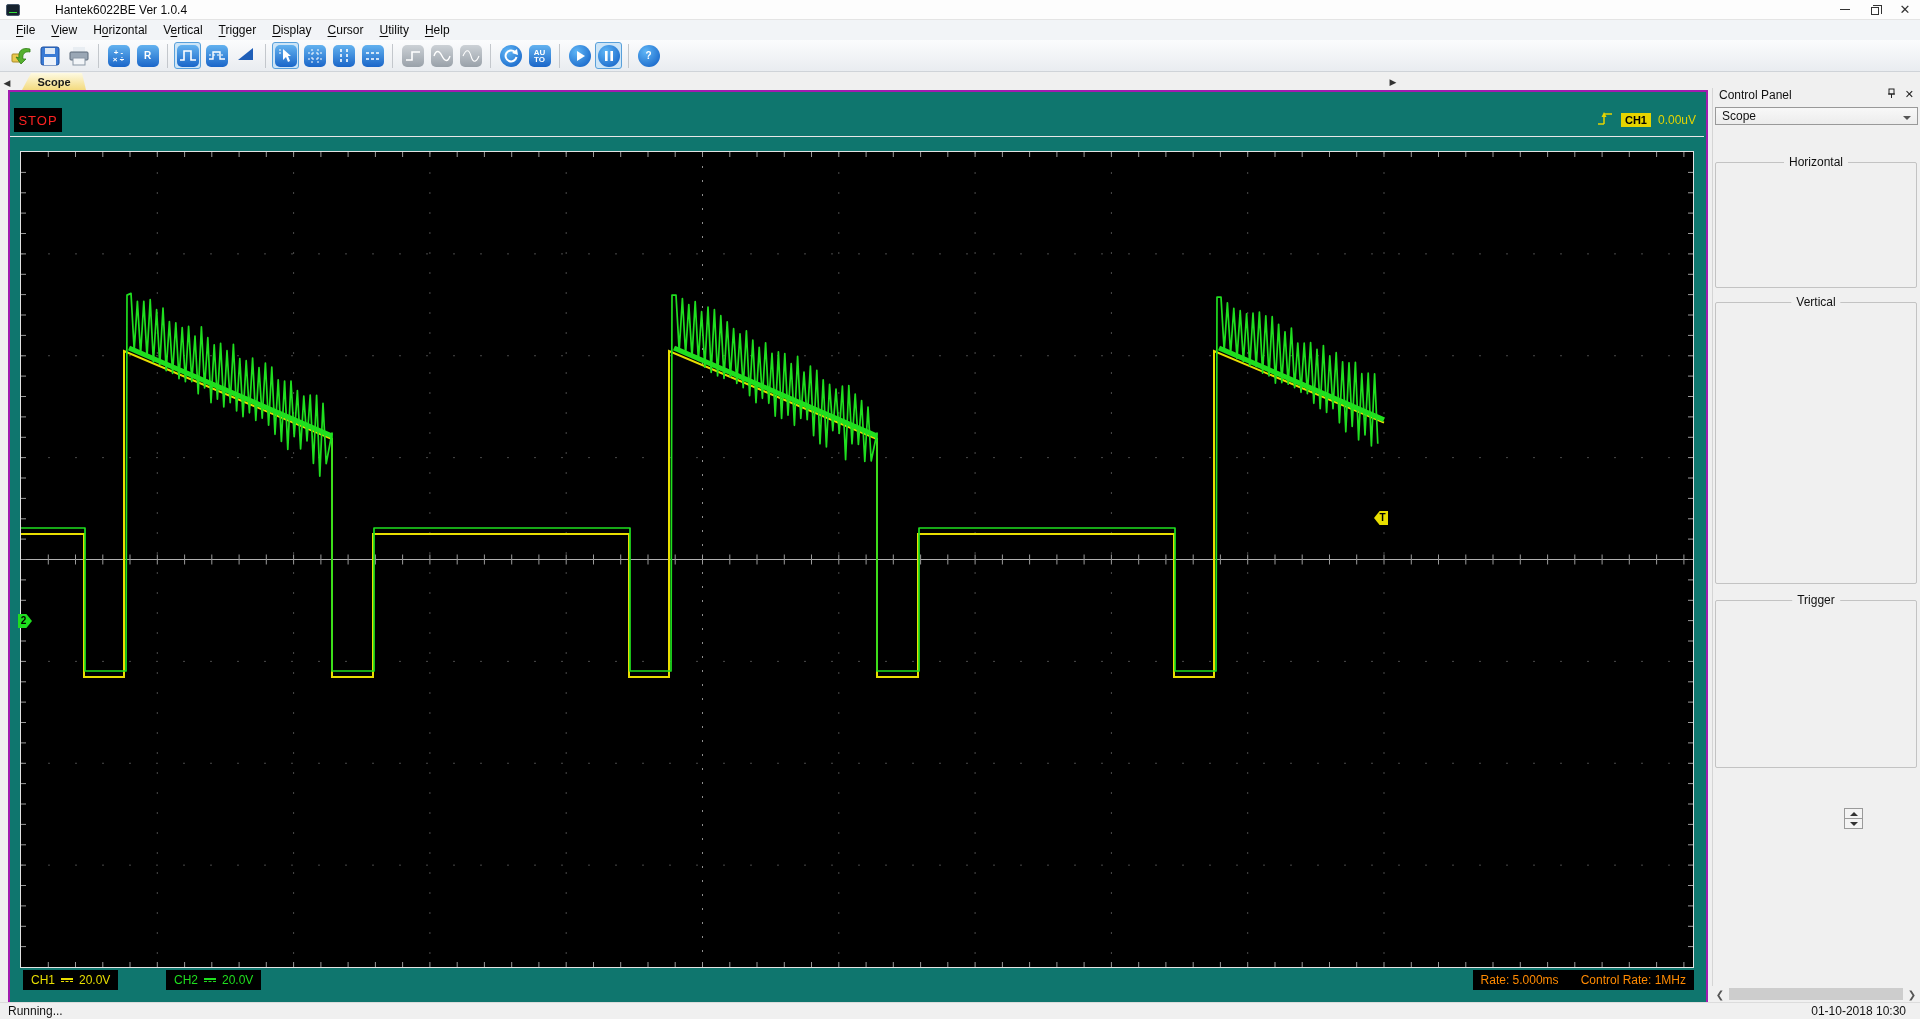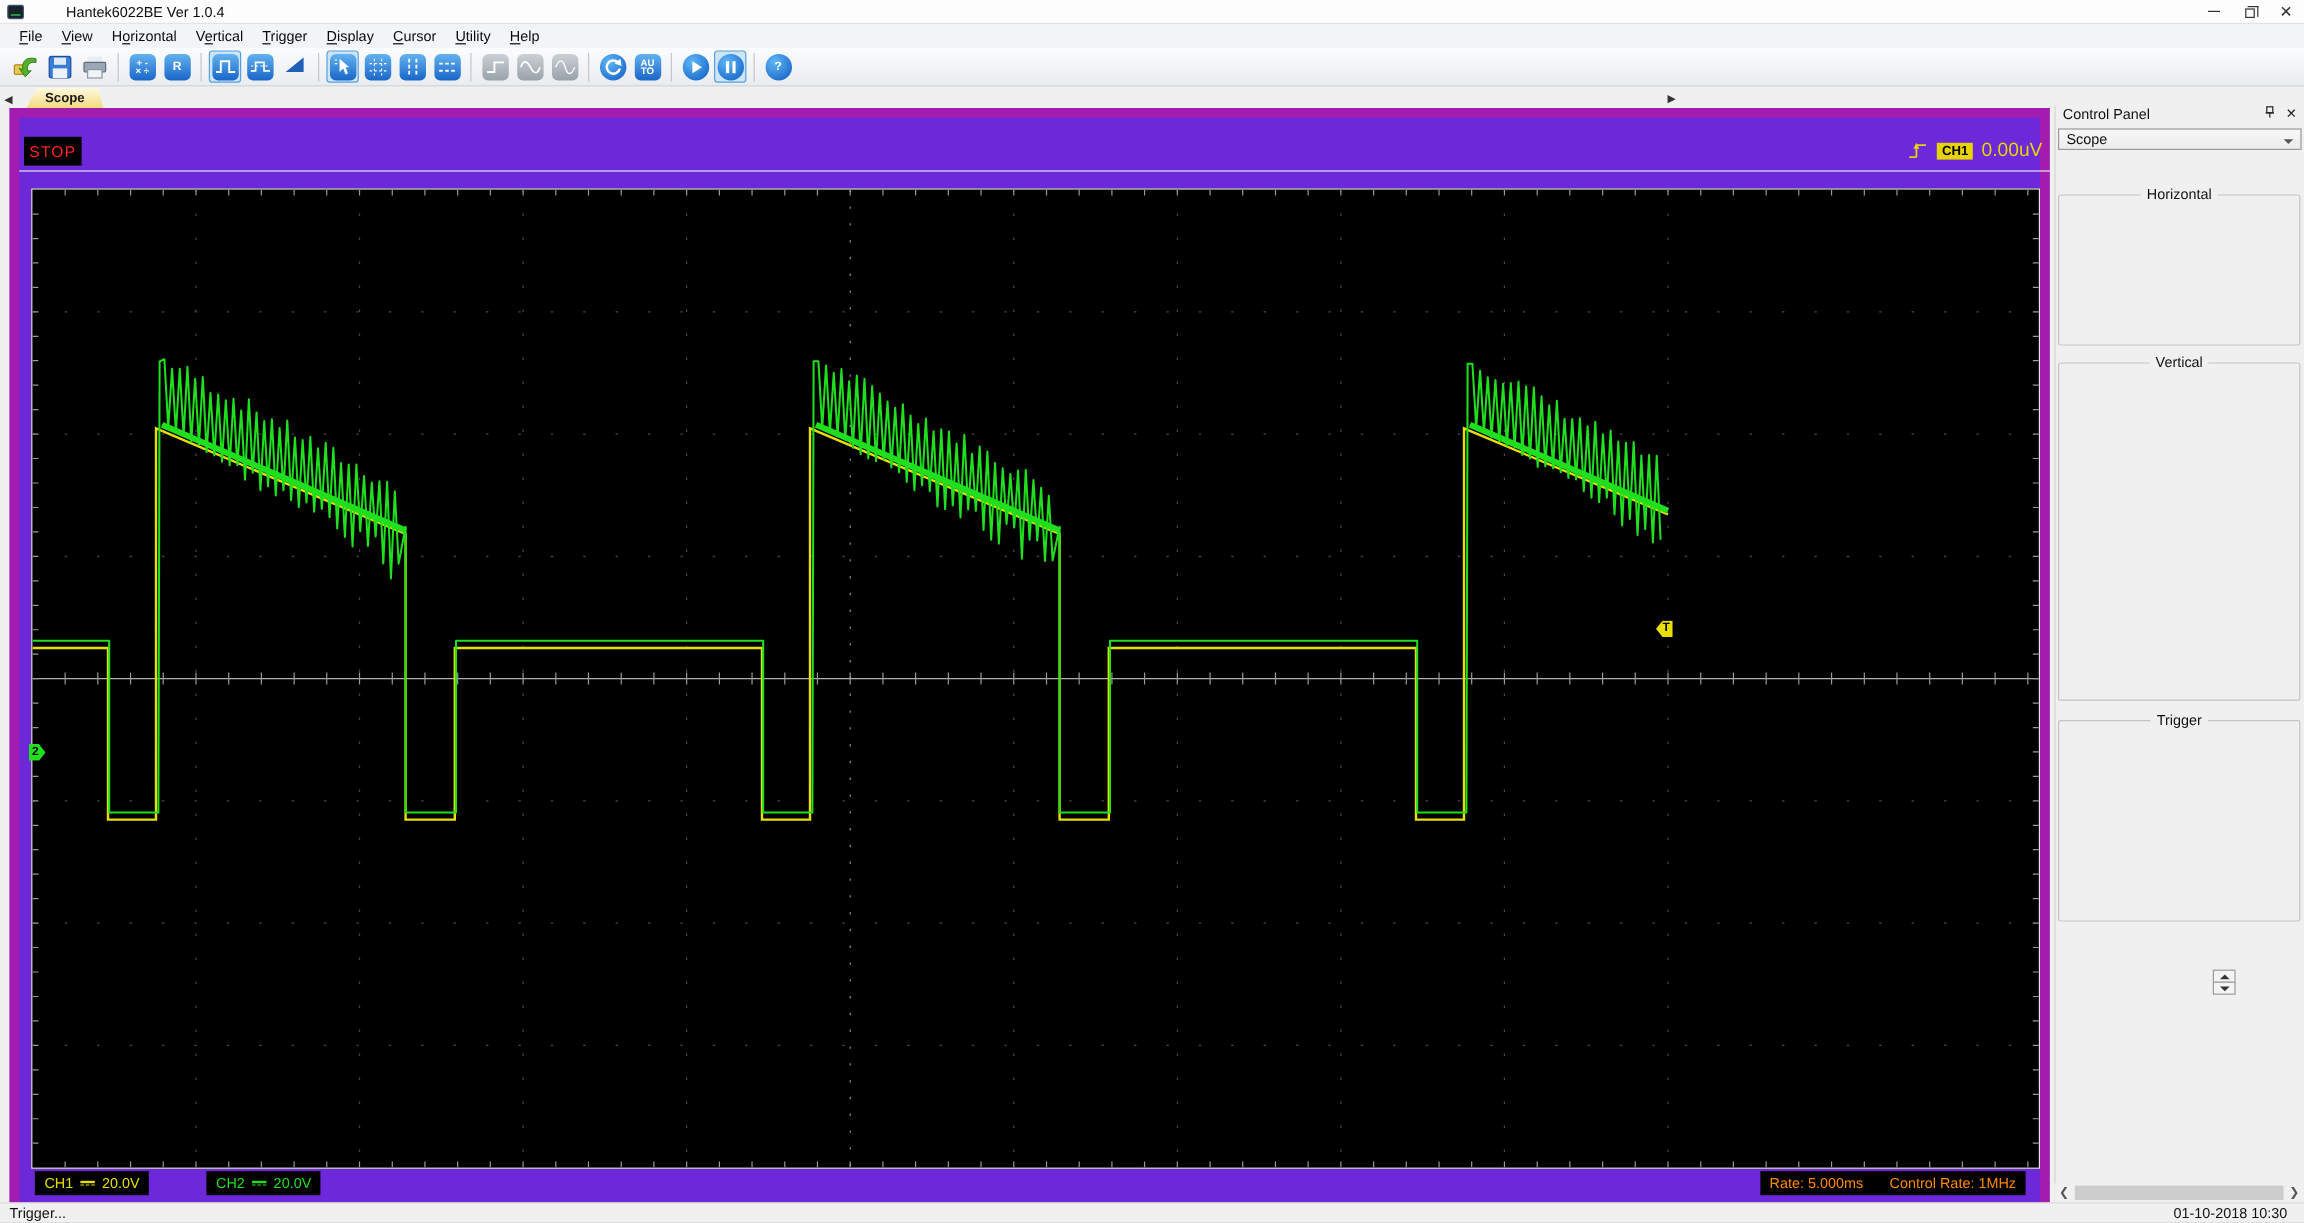--- a/index.html
+++ b/index.html
@@ -35,26 +35,26 @@
   .tile-txt { font-size:10px; font-weight:bold; line-height:10px; }
   .tile-txt2 { font-size:8px; font-weight:bold; line-height:7px; }
 
   
   .tabstrip { position:absolute; left:0; top:72px; width:1404px; height:18px; display:flex; align-items:flex-end; }
   .tab-arrow { width:14px; height:15px; font-size:9px; color:#333; display:flex; align-items:center; justify-content:center; }
   .tab-arrow.right { position:absolute; right:4px; bottom:1px; }
   .tab { margin-left:8px; width:64px; height:17px; background:linear-gradient(#fefae2,#f3da7e); clip-path:polygon(9px 0, calc(100% - 4px) 0, 100% 100%, 0 100%); display:flex; align-items:center; justify-content:center; font-weight:bold; font-size:11px; color:#1a1a1a; }
 
   
-  .scope { position:absolute; left:8px; top:90px; width:1700px; height:928px; background:#6d28d9; border:8px solid #a21caf; }
+  .scope { position:absolute; left:8px; top:90px; width:1700px; height:928px; background:#0f766e; border:2px solid #a21caf; }
   .scope-header { position:absolute; left:0; top:0; width:1694px; height:45px; border-bottom:1px solid #e8e8e8; }
   .stop-box { position:absolute; left:4px; top:16px; width:48px; height:24px; background:#000; color:#ff2222; display:flex; align-items:center; justify-content:center; font-size:13px; letter-spacing:1px; }
   .trig-cluster { position:absolute; right:8px; top:19px; display:flex; align-items:center; gap:7px; }
   .trig-ch { background:#e6d400; color:#000; font-size:11px; font-weight:bold; padding:1px 4px; }
-  .trig-val { color:#e6d400; font-size:16px; }
+  .trig-val { color:#e6d400; font-size:12px; }
   .graticule { position:absolute; left:10px; top:59px; width:1674px; height:817px; border:1px solid #e2e2e2; background:#000; }
   .graticule svg { position:absolute; left:0; top:0; }
   .marker { position:absolute; width:14px; height:14px; font-size:10px; font-weight:bold; color:#000; display:flex; align-items:center; justify-content:center; line-height:14px; }
   .marker.left { left:-3px; top:462px; background:#1fdf1f; clip-path:polygon(0 0,60% 0,100% 50%,60% 100%,0 100%); padding-right:3px; }
   .marker.right { right:305px; top:359px; background:#e8de00; clip-path:polygon(100% 0,40% 0,0 50%,40% 100%,100% 100%); padding-left:3px; }
   .readout { position:absolute; height:20px; background:#000; display:flex; align-items:center; gap:6px; padding:0 8px; font-size:12px; }
   .readout .cpl { display:flex; flex-direction:column; gap:1px; width:12px; }
   .cpl i { display:block; height:0; border-top:2px solid currentColor; }
   .cpl i.dash { border-top-style:dashed; border-top-width:1px; }
   .ro-ch1 { left:13px; top:878px; color:#e8de00; }
@@ -379,15 +379,15 @@
   <span class="sp" style="margin-top:-1px">
       <span class="tri-d"></span>
     </span>
 </div>
 <div class="cp-scroll">
   <span class="arr">❮</span>
   <span class="thumb"></span>
   <span class="arr">❯</span>
 </div>
 <div class="statusbar">
-  <span class="sb-left">Trigger...</span>
+  <span class="sb-left">Running...</span>
   <span class="sb-right">01-10-2018  10:30</span>
 </div>
 
 </body></html>

